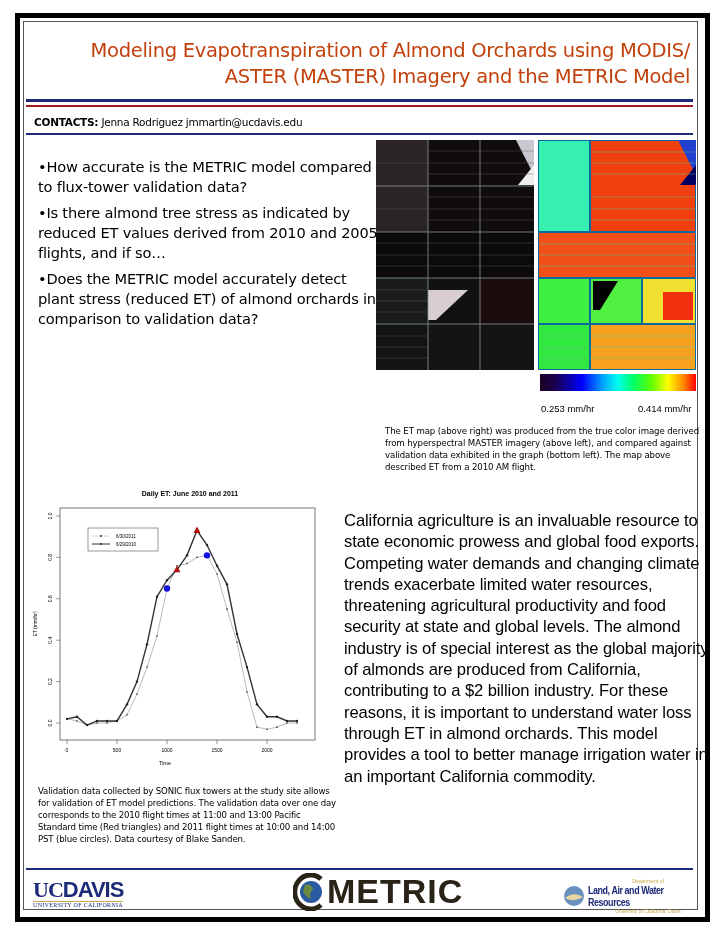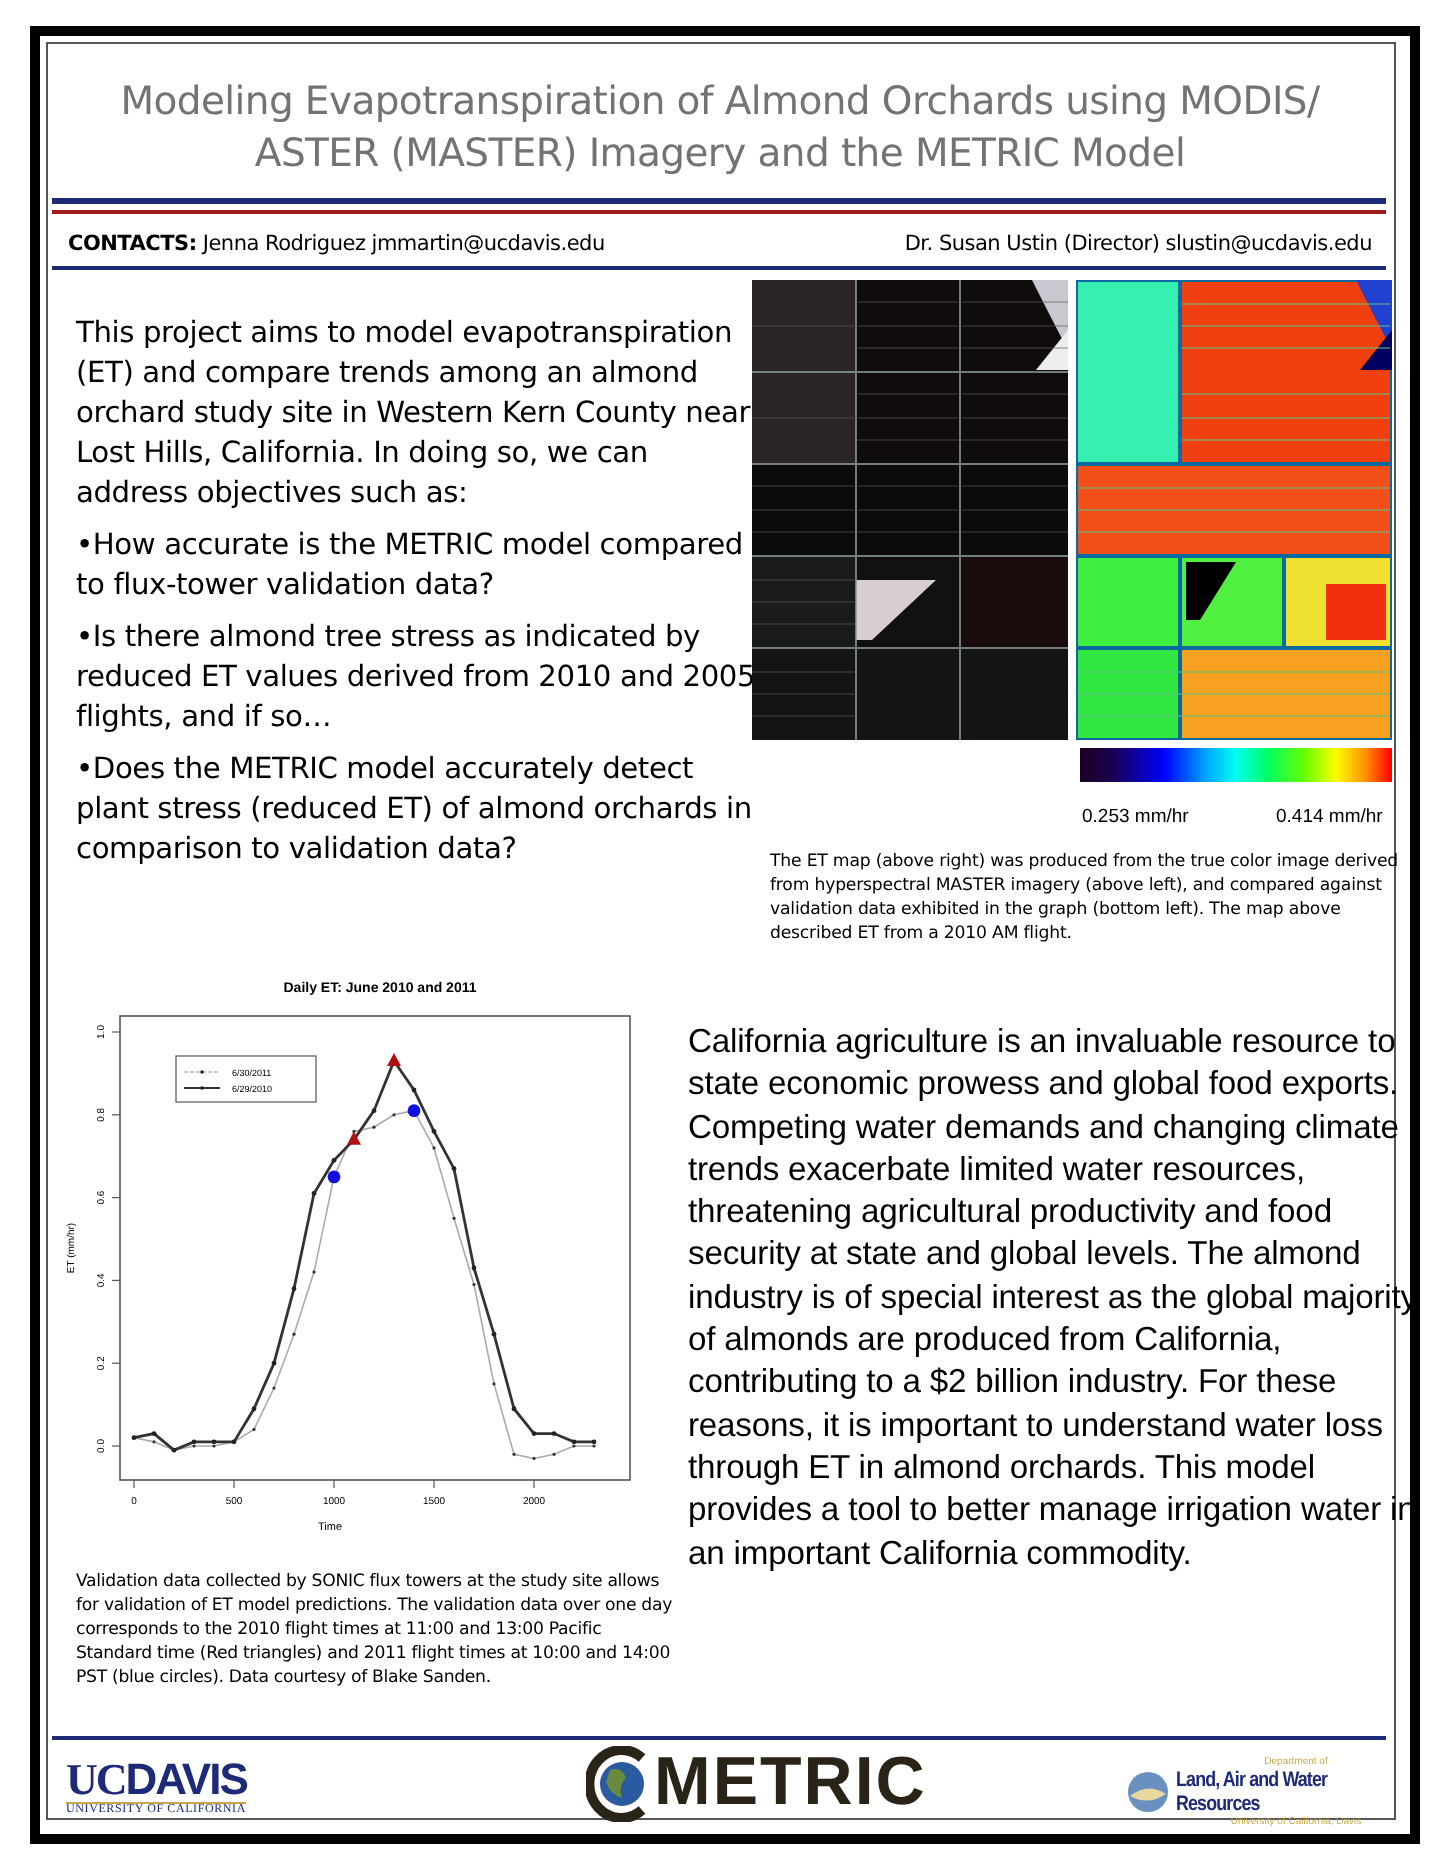--- a/index.html
+++ b/index.html
@@ -1,19 +1,19 @@
 <!DOCTYPE html>
 <html><head>
 <meta charset="utf-8">
 <style>
   html, body { margin:0; padding:0; background:#ffffff; }
   body { width:720px; height:932px; position:relative; overflow:hidden; font-family:"DejaVu Sans", sans-serif; color:#000; }
   .frame-outer { position:absolute; left:15px; top:13px; width:685px; height:899px; border:5px solid #000; background:#fff; }
   .frame-inner { position:absolute; left:23px; top:21px; width:673px; height:887px; border:1px solid #555; }
-  .title { position:absolute; left:30px; top:38px; width:660px; text-align:center; font-family:"DejaVu Sans", sans-serif; font-size:19.5px; line-height:26px; color:#737373; font-weight:normal; letter-spacing:-0.3px; }
+  .title { position:absolute; left:30px; top:38px; width:660px; text-align:right; font-family:"DejaVu Sans", sans-serif; font-size:19.5px; line-height:26px; color:#c2410c; font-weight:normal; letter-spacing:-0.3px; }
   .rule { position:absolute; left:26px; width:667px; }
   .rule-blue { background:#1c2a78; height:3px; }
   .rule-red { background:#a01c1c; height:2px; }
   .contacts { position:absolute; left:34px; top:116px; width:652px; font-size:10.5px; font-family:"DejaVu Sans", sans-serif; letter-spacing:-0.25px; }
   .contacts .right { position:absolute; right:0; top:0; }
   .intro { position:absolute; left:38px; top:157px; width:340px; font-size:14.6px; line-height:20px; letter-spacing:-0.2px; }
   .intro p { margin:0 0 6px 0; }
   .imgbox { position:absolute; }
   .cbar { position:absolute; left:540px; top:374px; width:156px; height:17px; background:linear-gradient(to right,#1a0020 0%,#1a0050 10%,#0000ff 27%,#00a0ff 40%,#00ffee 50%,#00ff66 60%,#66ff00 72%,#ffff00 82%,#ff8800 92%,#ff0000 100%); }
   .cbar-lbl { position:absolute; top:403px; font-size:9.5px; font-family:"Liberation Sans", sans-serif; }
@@ -41,26 +41,24 @@
   <div>Modeling Evapotranspiration of Almond Orchards using MODIS/</div>
   <div>ASTER (MASTER) Imagery and the METRIC Model</div>
 </div>
 
 <div class="rule rule-blue" style="top:99px"></div>
 <div class="rule rule-red" style="top:105px"></div>
 
 <div class="contacts">
   <b>CONTACTS:</b>
   <span>Jenna Rodriguez jmmartin@ucdavis.edu</span>
-  <span class="right">Dr. Susan Ustin (Director) slustin@ucdavis.edu</span>
 </div>
 <div class="rule rule-blue" style="top:133px;height:2px"></div>
 
 <div class="intro">
-  <p>This project aims to model evapotranspiration (ET) and compare trends among an almond orchard study site in Western Kern County near Lost Hills, California.  In doing so, we can address objectives such as:</p>
   <p>•How accurate is the METRIC model compared to flux-tower validation data?</p>
   <p>•Is there almond tree stress as indicated by reduced ET values derived from 2010 and 2005 flights, and if so…</p>
   <p>•Does the METRIC model accurately detect plant stress (reduced ET) of almond orchards in comparison to validation data?</p>
 </div>
 
 <svg class="imgbox" style="left:376px;top:140px" width="158" height="230" viewBox="0 0 158 230">
   <rect x="0" y="0" width="158" height="230" fill="#111"></rect>
   <rect x="0" y="0" width="52" height="92" fill="#2b2424"></rect>
   <rect x="52" y="0" width="106" height="92" fill="#100c0c"></rect>
   <rect x="0" y="92" width="158" height="46" fill="#0c0a0a"></rect>

